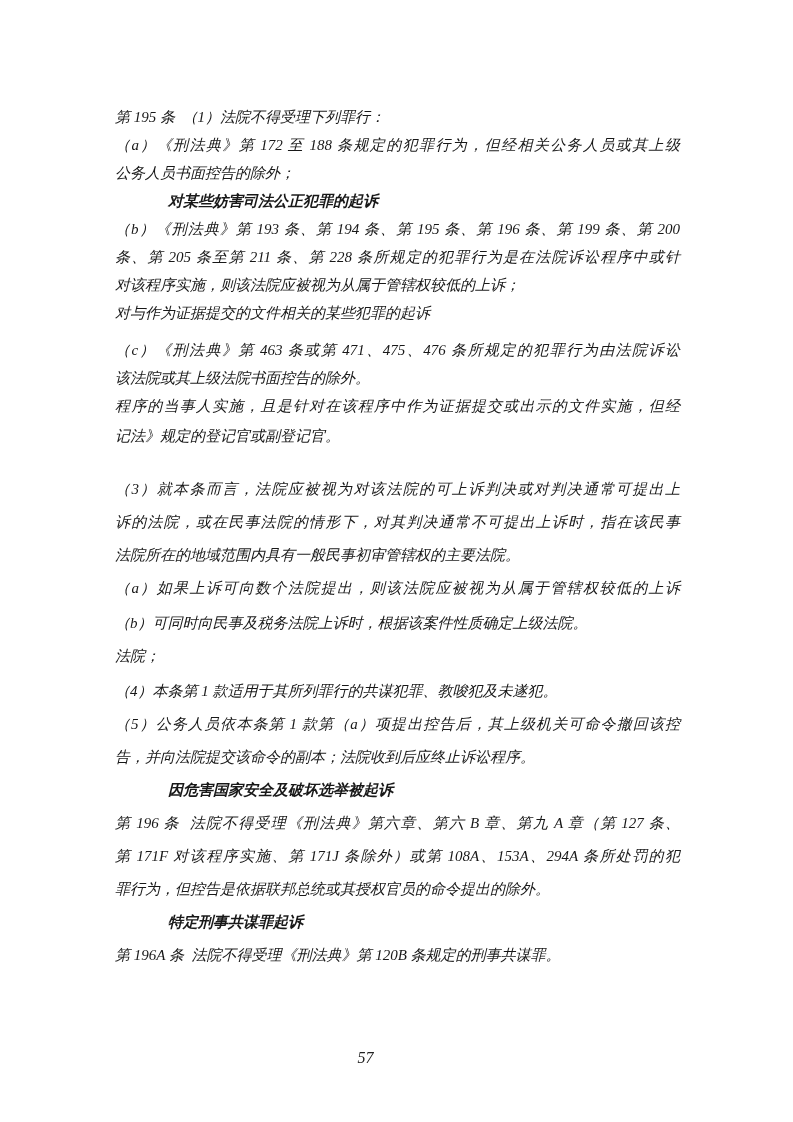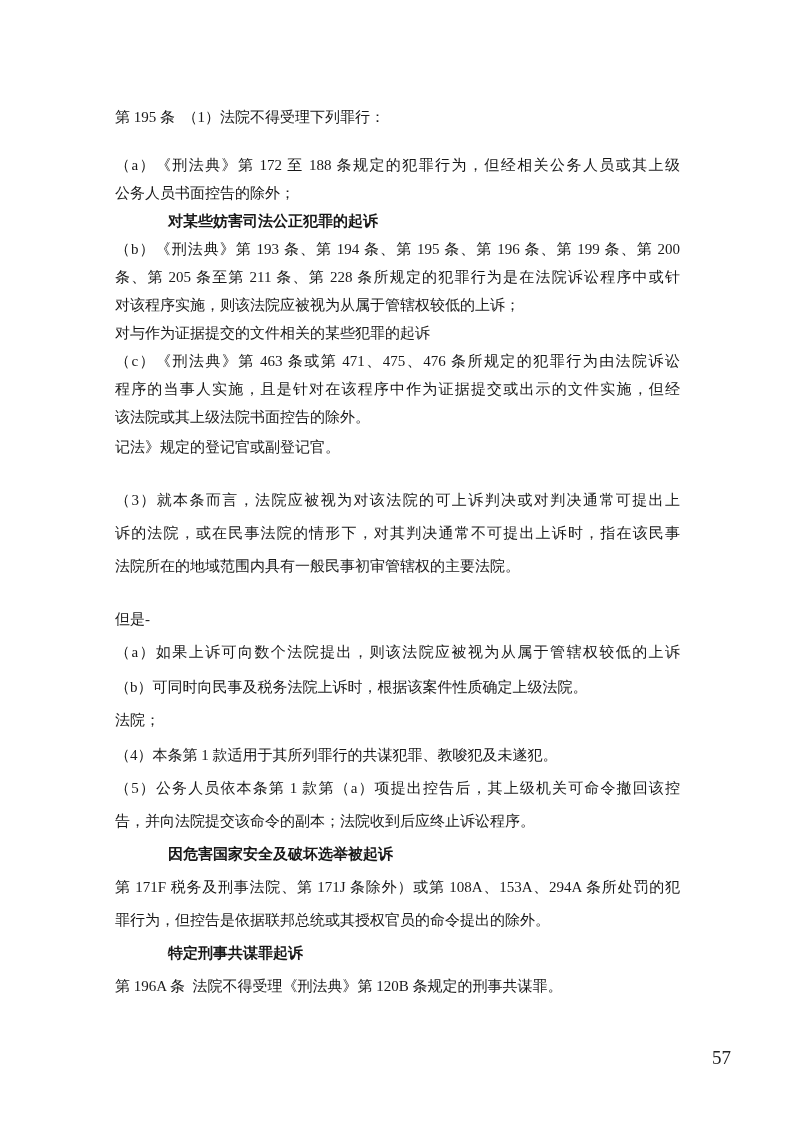--- a/index.html
+++ b/index.html
@@ -8,20 +8,21 @@
     background: #ffffff;
   }
   .page {
     position: relative;
     width: 793px;
     height: 1122px;
     background: #ffffff;
     overflow: hidden;
     font-family: "Liberation Serif", "DejaVu Serif", serif;
     color: #181818;
+    font-style: italic;
   }
   .content {
     position: absolute;
     left: 115px;
     top: 103px;
     width: 565px;
   }
   .ln {
     width: 565px;
     font-size: 15px;
@@ -37,64 +38,64 @@
     text-align: justify;
     text-align-last: justify;
   }
   
   .heading {
     font-weight: bold;
     padding-left: 53px;
     width: 512px;
   }
   
-  .mt8  { margin-top: 20px; }
-  .mt9  { }
+  .mt8  { margin-top: 0; }
+  .mt9  { margin-top: 9px; }
   .mt14 { margin-top: 14px; }
   .mt4  { margin-top: 20px; }
   .mt2  { margin-top: 2px; }
   .pagenum {
     position: absolute;
     top: 1049px;
     left: 0;
     width: 731px;
     height: 18px;
     line-height: 18px;
-    text-align: right;
-    font-size: 19px;
+    text-align: center;
+    font-size: 16px;
     color: #222222;
   }
 </style>
 </head>
 <body>
 
 <div class="page">
   <div class="content">
     <div class="ln u">第 195 条  （1）法院不得受理下列罪行：</div>
     <div class="ln u fill mt8">（a）《刑法典》第 172 至 188 条规定的犯罪行为，但经相关公务人员或其上级</div>
     <div class="ln u">公务人员书面控告的除外；</div>
     <div class="ln u heading">对某些妨害司法公正犯罪的起诉</div>
     <div class="ln u fill">（b）《刑法典》第 193 条、第 194 条、第 195 条、第 196 条、第 199 条、第 200</div>
     <div class="ln u fill">条、第 205 条至第 211 条、第 228 条所规定的犯罪行为是在法院诉讼程序中或针</div>
     <div class="ln u">对该程序实施，则该法院应被视为从属于管辖权较低的上诉；</div>
     <div class="ln u">对与作为证据提交的文件相关的某些犯罪的起诉</div>
     <div class="ln u fill mt9">（c）《刑法典》第 463 条或第 471、475、476 条所规定的犯罪行为由法院诉讼</div>
+    <div class="ln u">该法院或其上级法院书面控告的除外。</div>
     <div class="ln u fill">程序的当事人实施，且是针对在该程序中作为证据提交或出示的文件实施，但经</div>
-    <div class="ln u">该法院或其上级法院书面控告的除外。</div>
     <div class="ln d">记法》规定的登记官或副登记官。</div>
     <div class="ln d fill mt4">（3）就本条而言，法院应被视为对该法院的可上诉判决或对判决通常可提出上</div>
     <div class="ln d fill">诉的法院，或在民事法院的情形下，对其判决通常不可提出上诉时，指在该民事</div>
     <div class="ln d">法院所在的地域范围内具有一般民事初审管辖权的主要法院。</div>
-    <div class="ln d mt4">但是-</div>
     <div class="ln d fill">（a）如果上诉可向数个法院提出，则该法院应被视为从属于管辖权较低的上诉</div>
     <div class="ln d mt2">（b）可同时向民事及税务法院上诉时，根据该案件性质确定上级法院。</div>
     <div class="ln d">法院；</div>
     <div class="ln d mt2">（4）本条第 1 款适用于其所列罪行的共谋犯罪、教唆犯及未遂犯。</div>
     <div class="ln d fill">（5）公务人员依本条第 1 款第（a）项提出控告后，其上级机关可命令撤回该控</div>
     <div class="ln d">告，并向法院提交该命令的副本；法院收到后应终止诉讼程序。</div>
     <div class="ln d heading">因危害国家安全及破坏选举被起诉</div>
-    <div class="ln d fill">第 171F 税务及刑事法院、第 171J 条除外）或第 108A、153A、294A 条所处罚的犯</div>
+    <div class="ln d fill">第 196 条&nbsp; 法院不得受理《刑法典》第六章、第六 B 章、第九 A 章（第 127 条、</div>
+    <div class="ln d fill">第 171F 对该程序实施、第 171J 条除外）或第 108A、153A、294A 条所处罚的犯</div>
     <div class="ln d">罪行为，但控告是依据联邦总统或其授权官员的命令提出的除外。</div>
     <div class="ln d heading">特定刑事共谋罪起诉</div>
     <div class="ln d">第 196A 条  法院不得受理《刑法典》第 120B 条规定的刑事共谋罪。</div>
   </div>
   <div class="pagenum">57</div>
 </div>
 
 </body></html>

